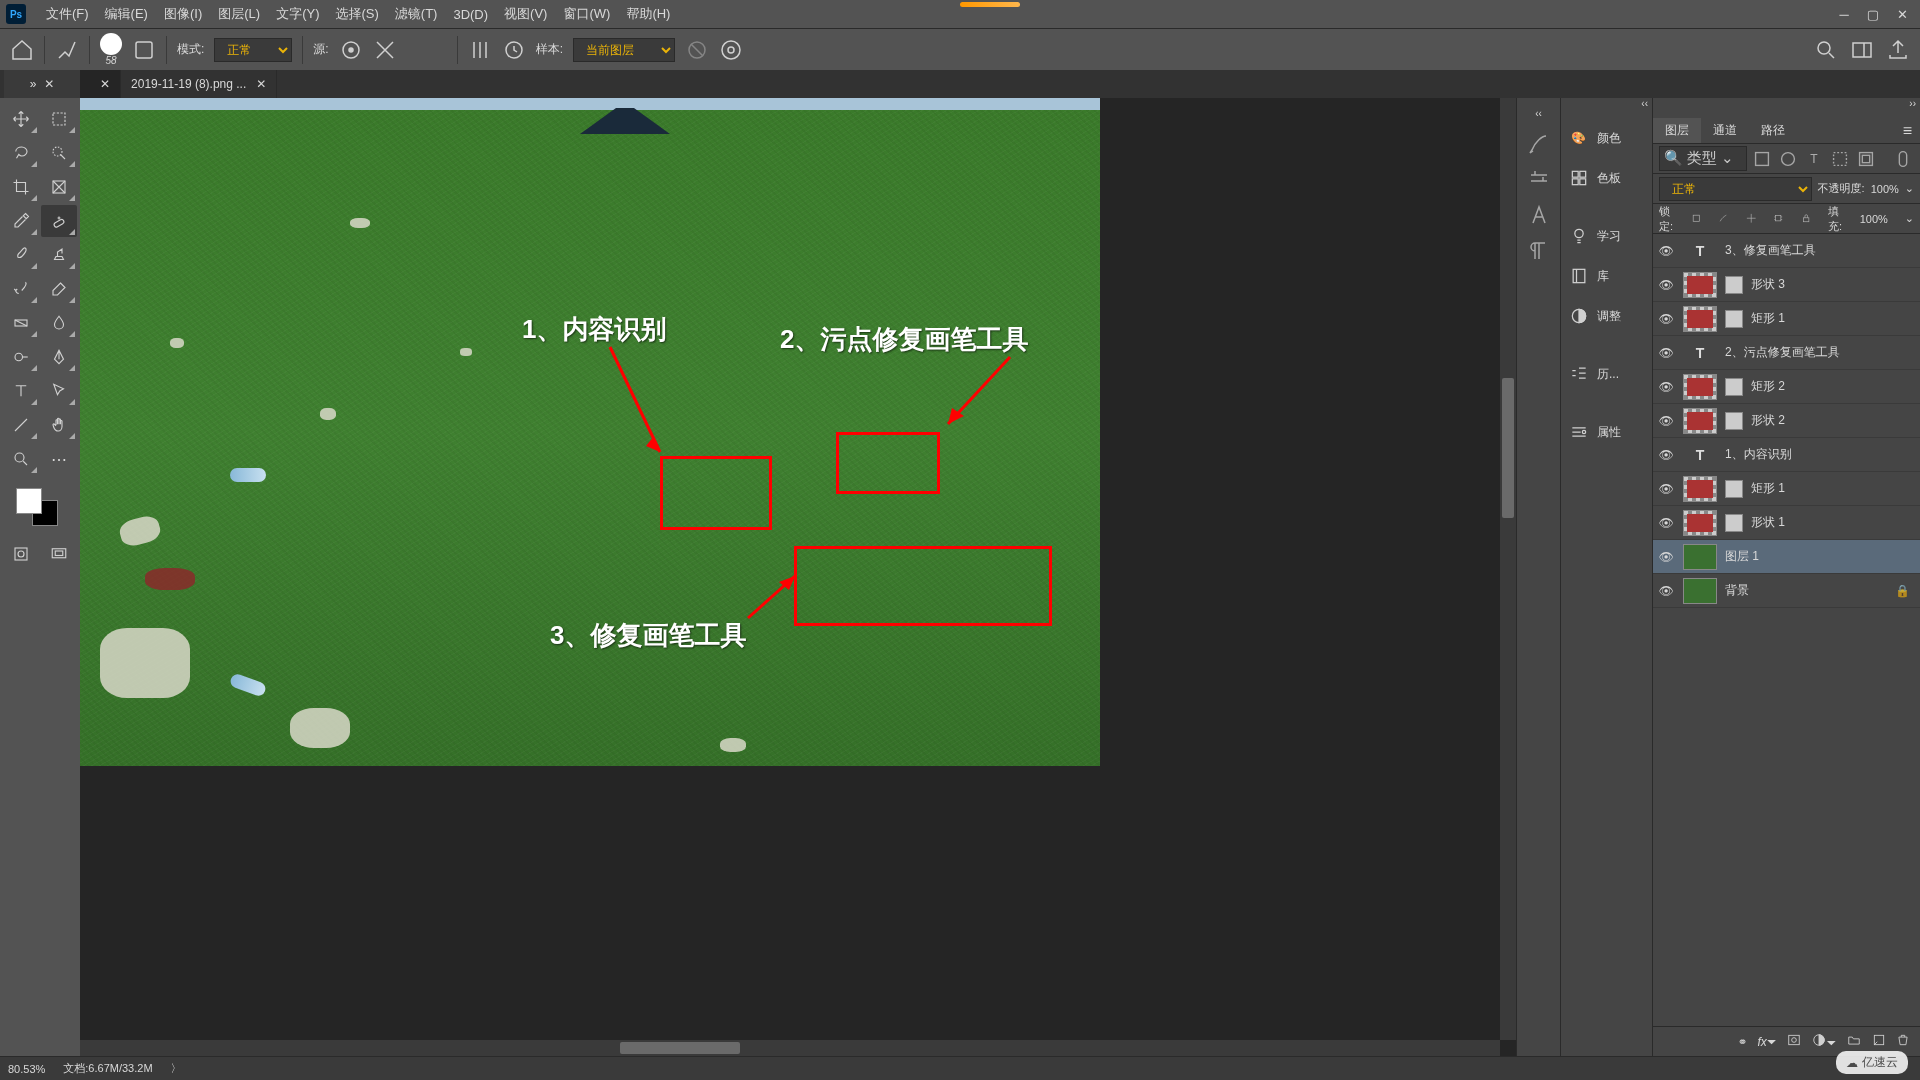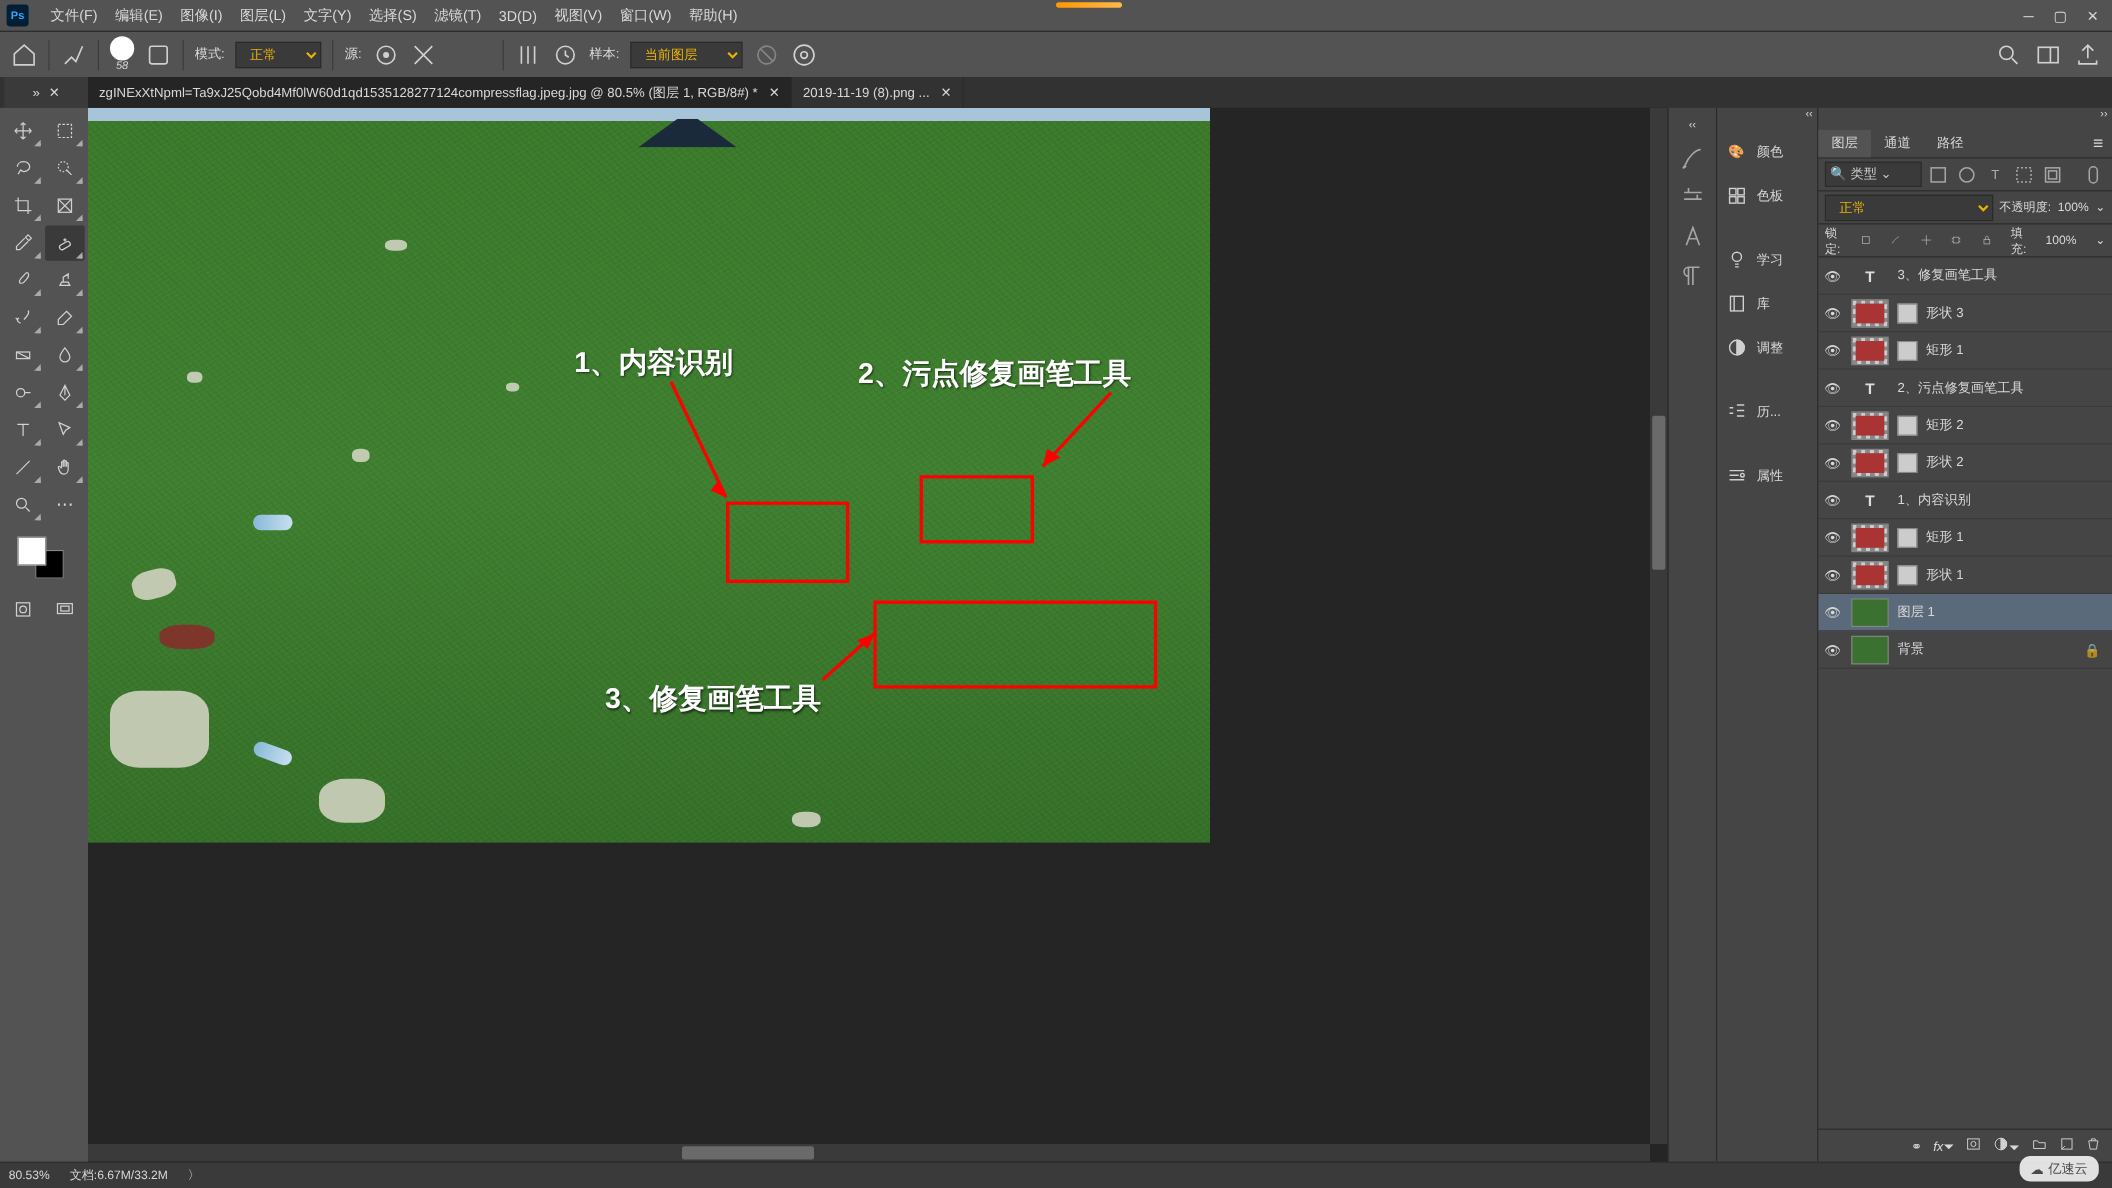--- a/index.html
+++ b/index.html
@@ -70,21 +70,21 @@
 .pc-item { height:40px; display:flex; align-items:center; gap:8px; padding-left:8px; font-size:12px; cursor:pointer;}
 .pc-item .ic { width:20px; height:20px; display:flex; align-items:center; justify-content:center; }
 
 
 .layers-panel { width: 268px; background: #454545; border-left:1px solid #2a2a2a; display:flex; flex-direction:column; }
 .lp-head { height:20px; display:flex; justify-content:flex-end; padding-right:4px; font-size:10px;}
 .lp-tabs { display:flex; height:26px; border-bottom:1px solid #2a2a2a; }
 .lp-tab { padding:4px 12px; font-size:12px; cursor:pointer; }
 .lp-tab.active { background:#535353; }
 .lp-filter { display:flex; align-items:center; height:30px; padding:0 6px; gap:4px; border-bottom:1px solid #2a2a2a;}
-.lp-filter-sel { flex:0 0 88px; background:#3a3a3a; border:1px solid #2a2a2a; font-size:12px; padding:2px 4px; color:#ccc;}
+.lp-filter-sel { flex:0 0 88px; background:#3a3a3a; border:1px solid #2a2a2a; font-size:15px; padding:2px 4px; color:#ccc;}
 .lp-filter .fic { width:22px; height:18px; display:flex; align-items:center; justify-content:center; opacity:0.7; font-size:12px;}
 .lp-blend { display:flex; align-items:center; height:30px; padding:0 6px; gap:6px; font-size:11px; border-bottom:1px solid #2a2a2a;}
 .lp-lock { display:flex; align-items:center; height:30px; padding:0 6px; gap:17px; font-size:11px; border-bottom:1px solid #2a2a2a;}
 .lp-lock .lic { width:18px; height:18px; display:flex; align-items:center; justify-content:center; opacity:0.8;}
 .layer-list { flex:1; overflow:auto; }
 .layer-row { display:flex; align-items:center; height:34px; padding:0 4px; gap:8px; font-size:12px; border-bottom:1px solid #3a3a3a; cursor:pointer;}
 .layer-row.selected { background:#5a6a7a; }
 .layer-eye { width:18px; text-align:center; }
 .layer-thumb { width:34px; height:26px; background:#666; border:1px solid #888; display:flex; align-items:center; justify-content:center; font-size:14px; font-weight:bold; }
 .layer-thumb.txt { background:transparent; border:none; color:#ddd; }
@@ -211,21 +211,20 @@
       </div>
   </div>
 </div>
 
 <div class="tabbar">
   <div class="tab-options">
       <span>»</span>
       <span>✕</span>
     </div>
   <div class="doc-tab active">
-    <span>zgINExXtNpml=Ta9xJ25Qobd4Mf0lW60d1qd1535128277124compressflag.jpeg.jpg  @  80.5%  (图层 1, RGB/8#) *</span>
     <span class="tab-close">✕</span>
   </div>
   <div class="doc-tab">
     <span>2019-11-19 (8).png ...</span>
     <span class="tab-close">✕</span>
   </div>
 </div>
 
 <div class="main">
 

